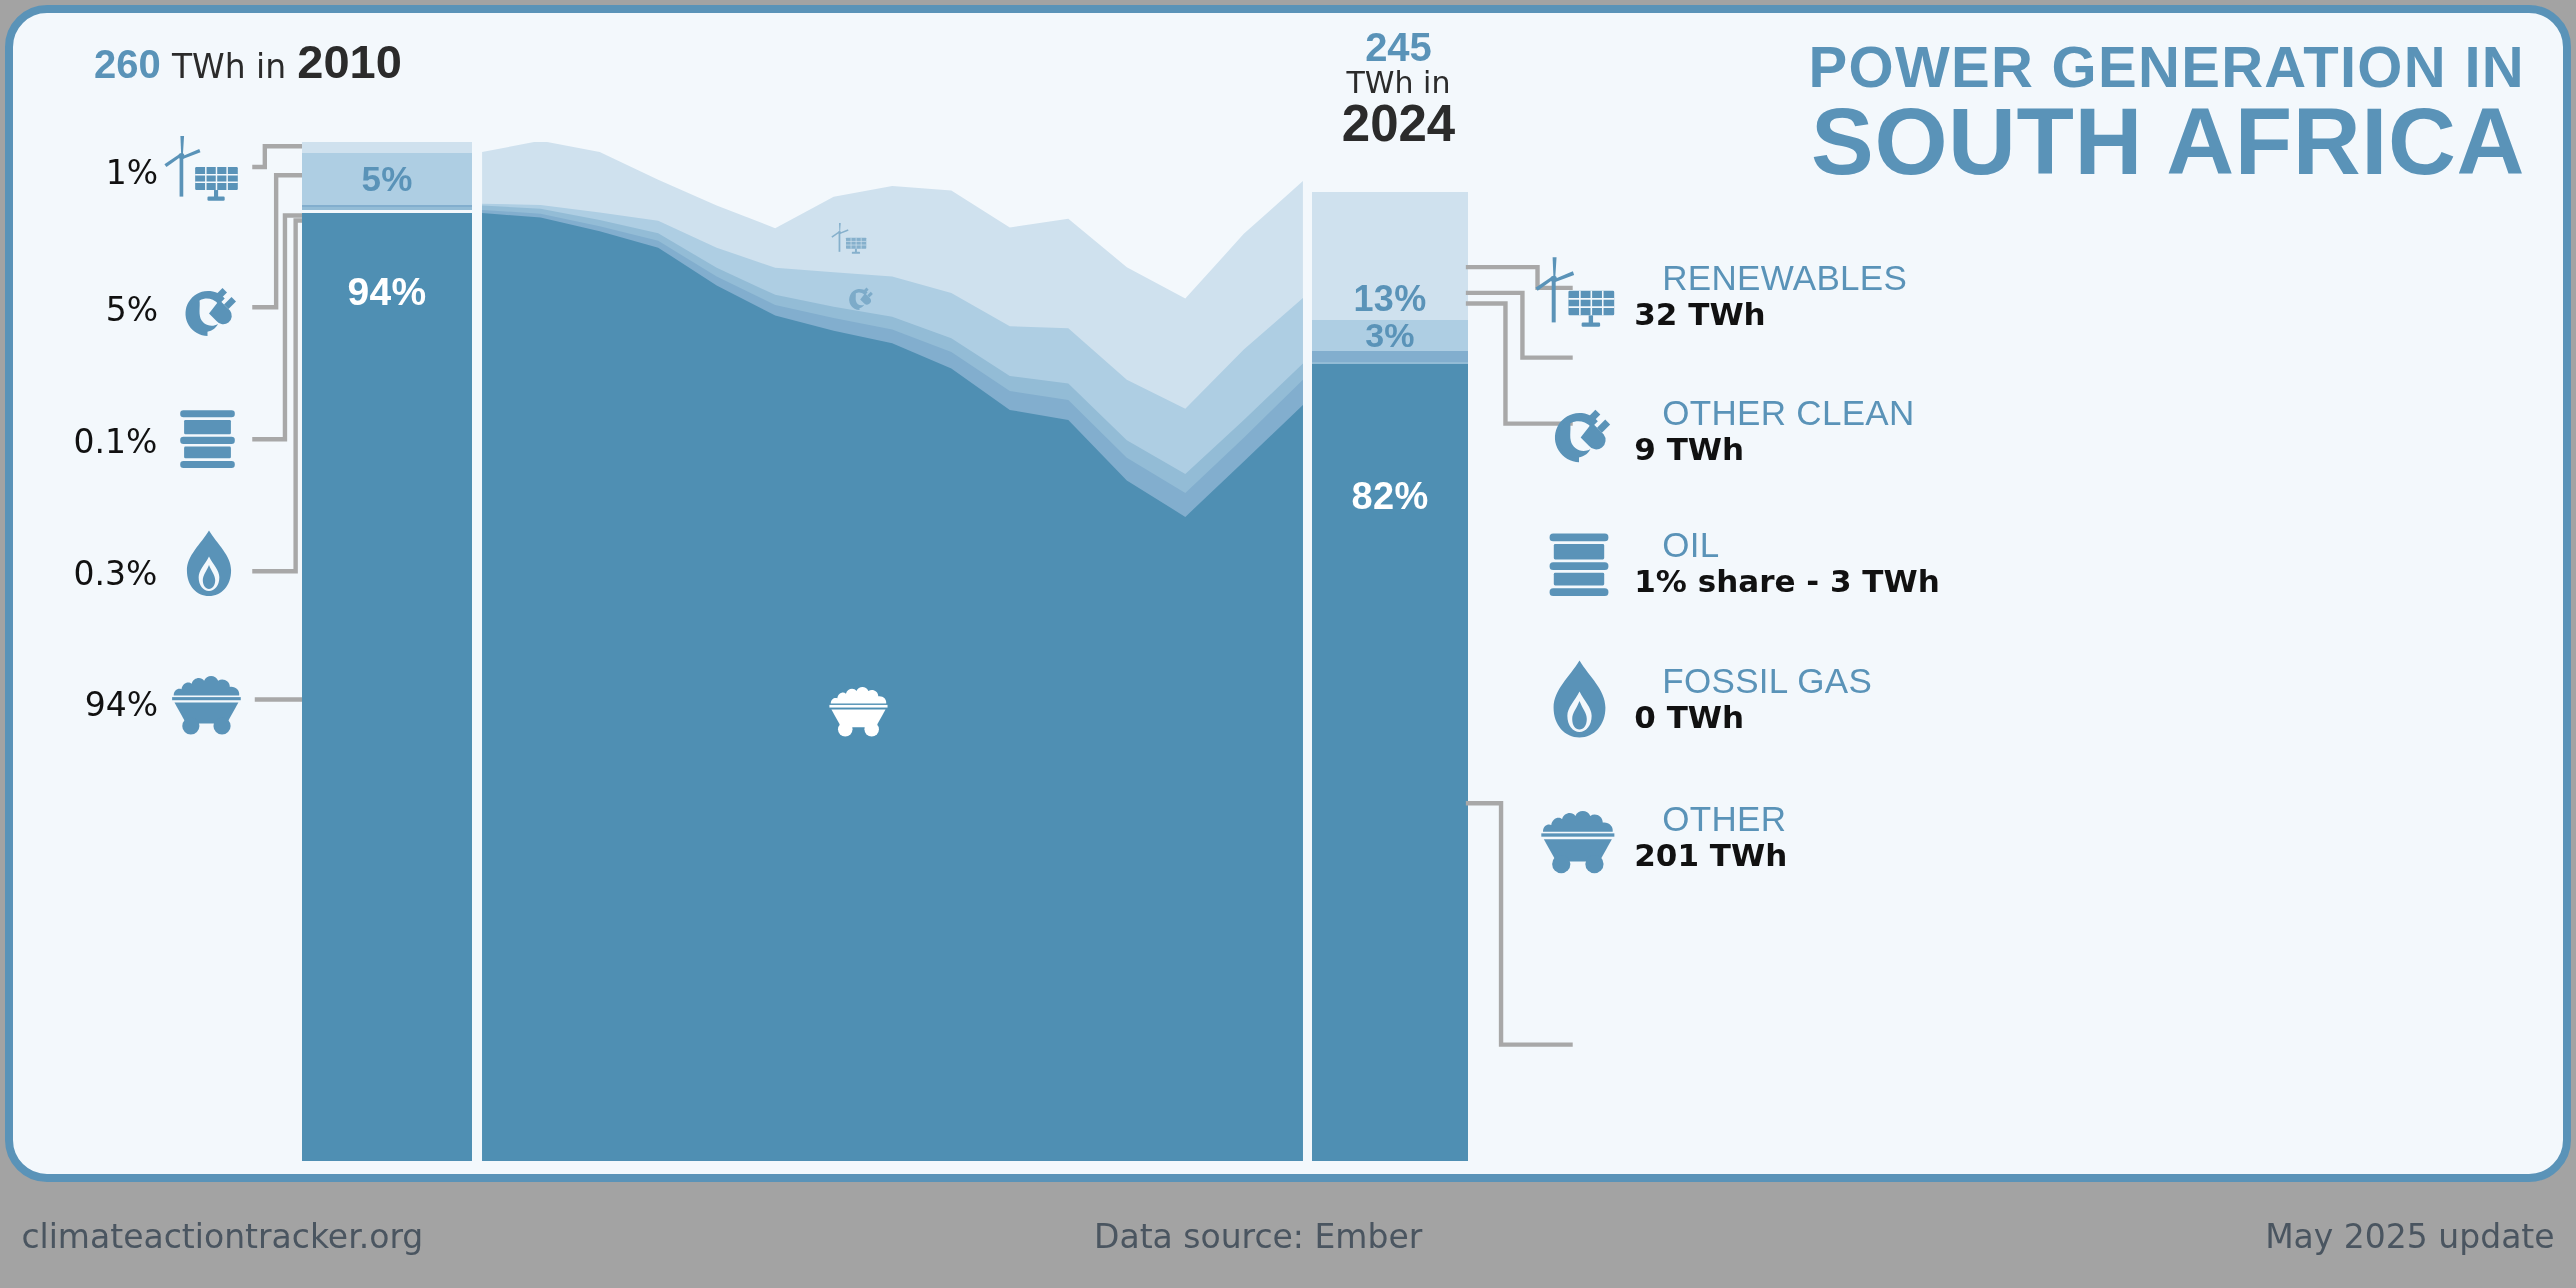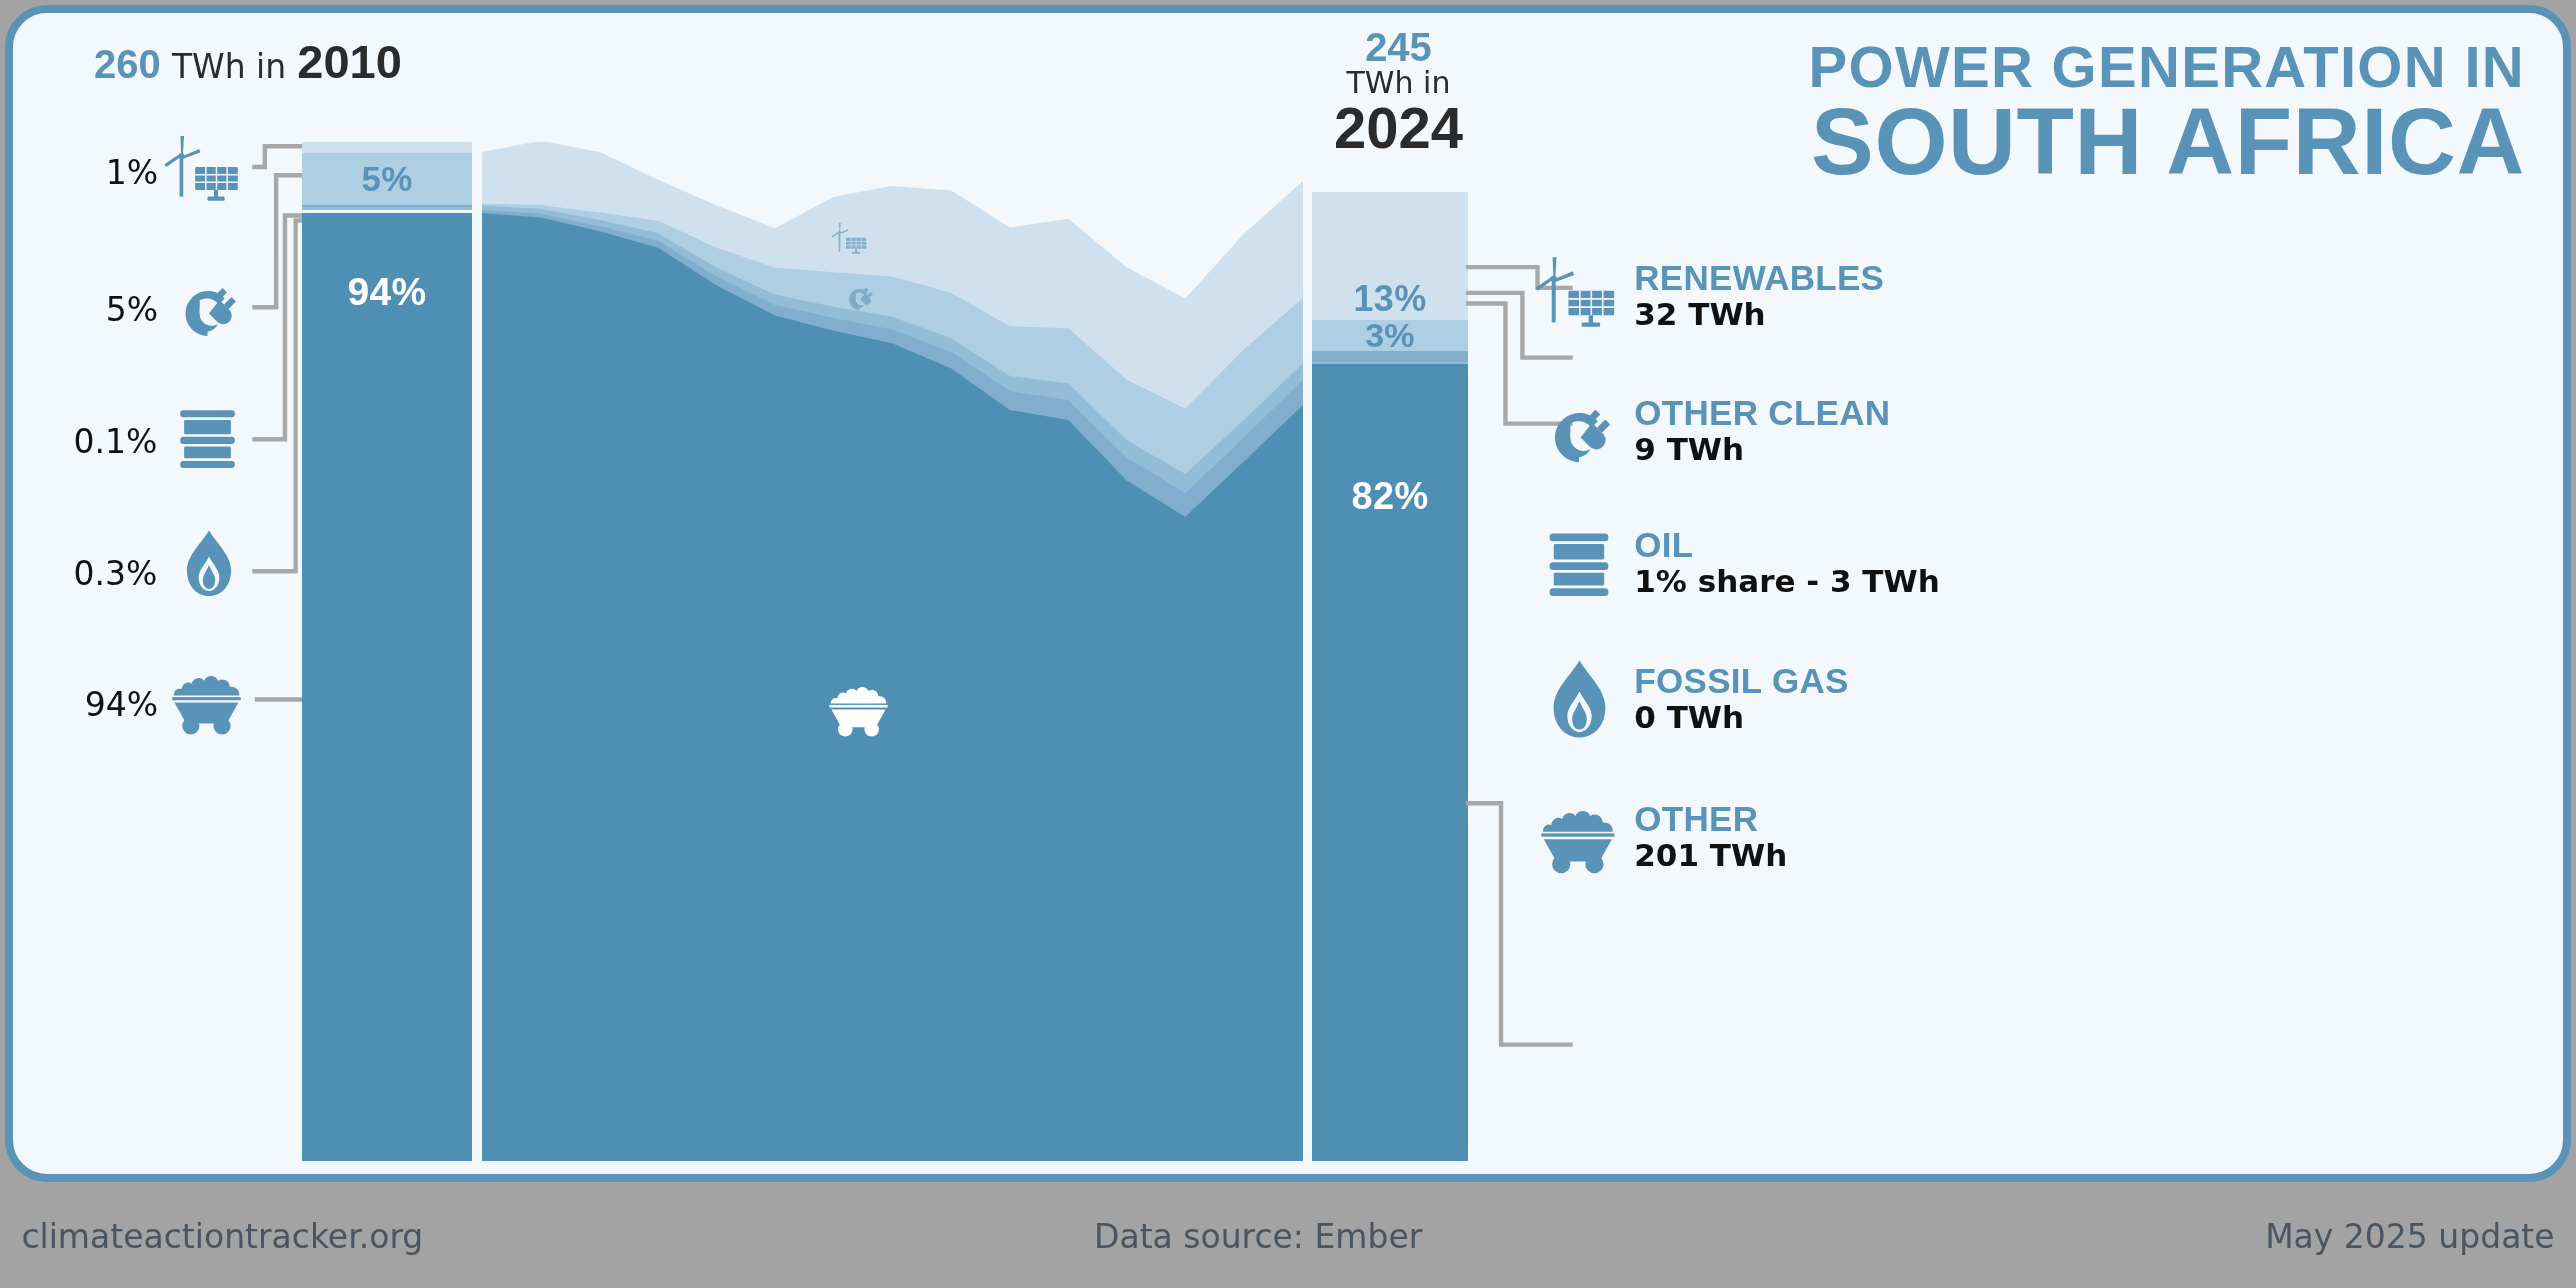--- a/index.html
+++ b/index.html
@@ -41,22 +41,22 @@
                font-family:"Liberation Sans", sans-serif; }
   #title .l2 { font-size:94px; font-weight:bold; letter-spacing:0.6px;
                font-family:"Liberation Sans", sans-serif; }
 
   
   #legend { position:absolute; left:1522px; top:239px; width:1006px; }
   .leg-row { position:absolute; display:flex; align-items:center; }
   .leg-ico { width:88px; height:88px; flex:0 0 88px;
              display:flex; align-items:center; justify-content:center; }
   .leg-txt { margin-left:11.3px; }
-  .leg-name { color:#5a93b8; font-size:35px; font-weight:bold; letter-spacing:0.3px;
-              line-height:1.05; }
+  .leg-name { color:#5a93b8; font-size:35px; font-weight:normal; letter-spacing:0.3px;
+              line-height:1.05;margin-left:28px; }
   .leg-val  { color:#111; font-size:31px; font-weight:700; line-height:1.15;
               font-family:"DejaVu Sans", sans-serif; }
 
   
   #footer { position:absolute; left:0; top:1197px; width:2576px; height:91px;
             color:#4a5560; font-size:33px; font-family:"DejaVu Sans", sans-serif; }
   #footer .f-l { position:absolute; left:21.4px;  top:20px; }
   #footer .f-c { position:absolute; left:1094px; top:20px; }
   #footer .f-r { position:absolute; right:21.4px; top:20px; }
 
@@ -70,21 +70,21 @@
 
     <div class="hdr" style="left:81px; top:21.4px; font-size:40px;">
       <span class="num">260</span>
       <span class="unit" style="font-size:33px; font-family:'DejaVu Sans',sans-serif;">TWh in</span>
       <span class="yr" style="font-size:47px;">2010</span>
     </div>
 
     <div class="hdr" style="left:1307px; top:14px; text-align:center; width:157px; line-height:1.02;">
       <div class="num" style="font-size:40px;">245</div>
       <div class="unit" style="font-size:30px; font-family:'DejaVu Sans',sans-serif;">TWh in</div>
-      <div class="yr" style="font-size:58px;">2024</div>
+      <div class="yr" style="font-size:51px;">2024</div>
     </div>
 
     <div id="title">
       <div class="l1">POWER GENERATION IN</div>
       <div class="l2">SOUTH AFRICA</div>
     </div>
 
     <div class="axis-pct" style="left:19px; top:140px; width:126px;">1%</div>
     <div class="axis-pct" style="left:19px; top:277px; width:126px;">5%</div>
     <div class="axis-pct" style="left:6.3px; top:409px; width:138px;">0.1%</div>

